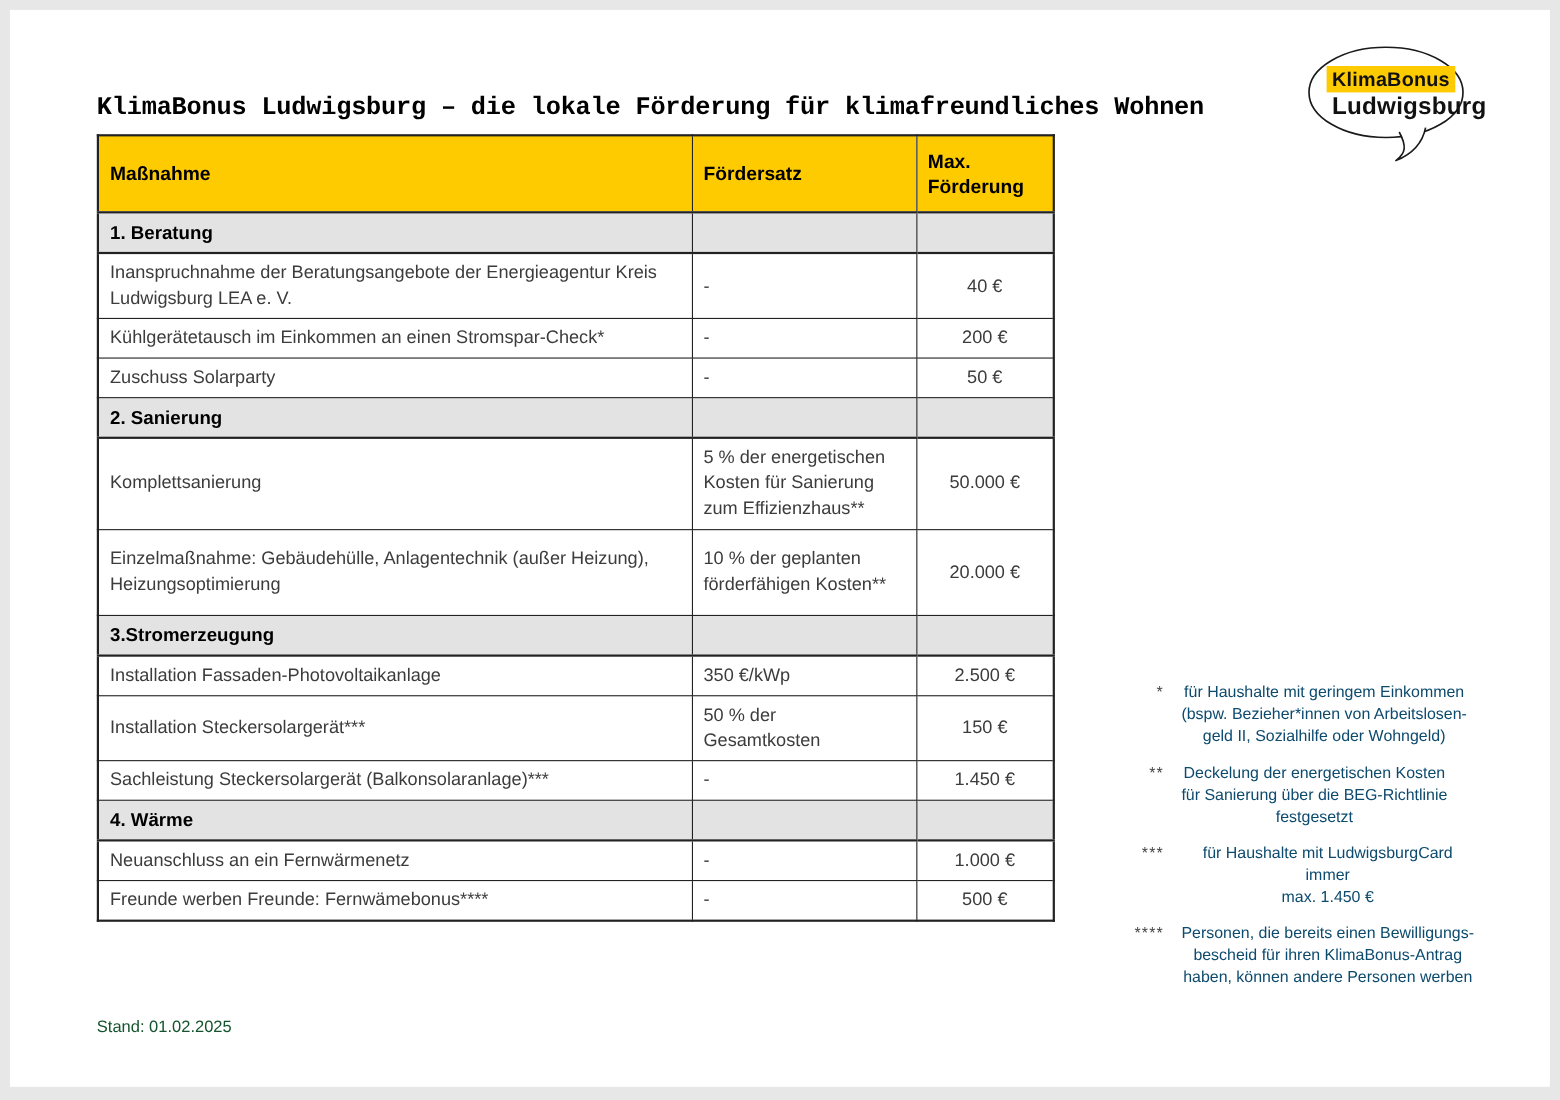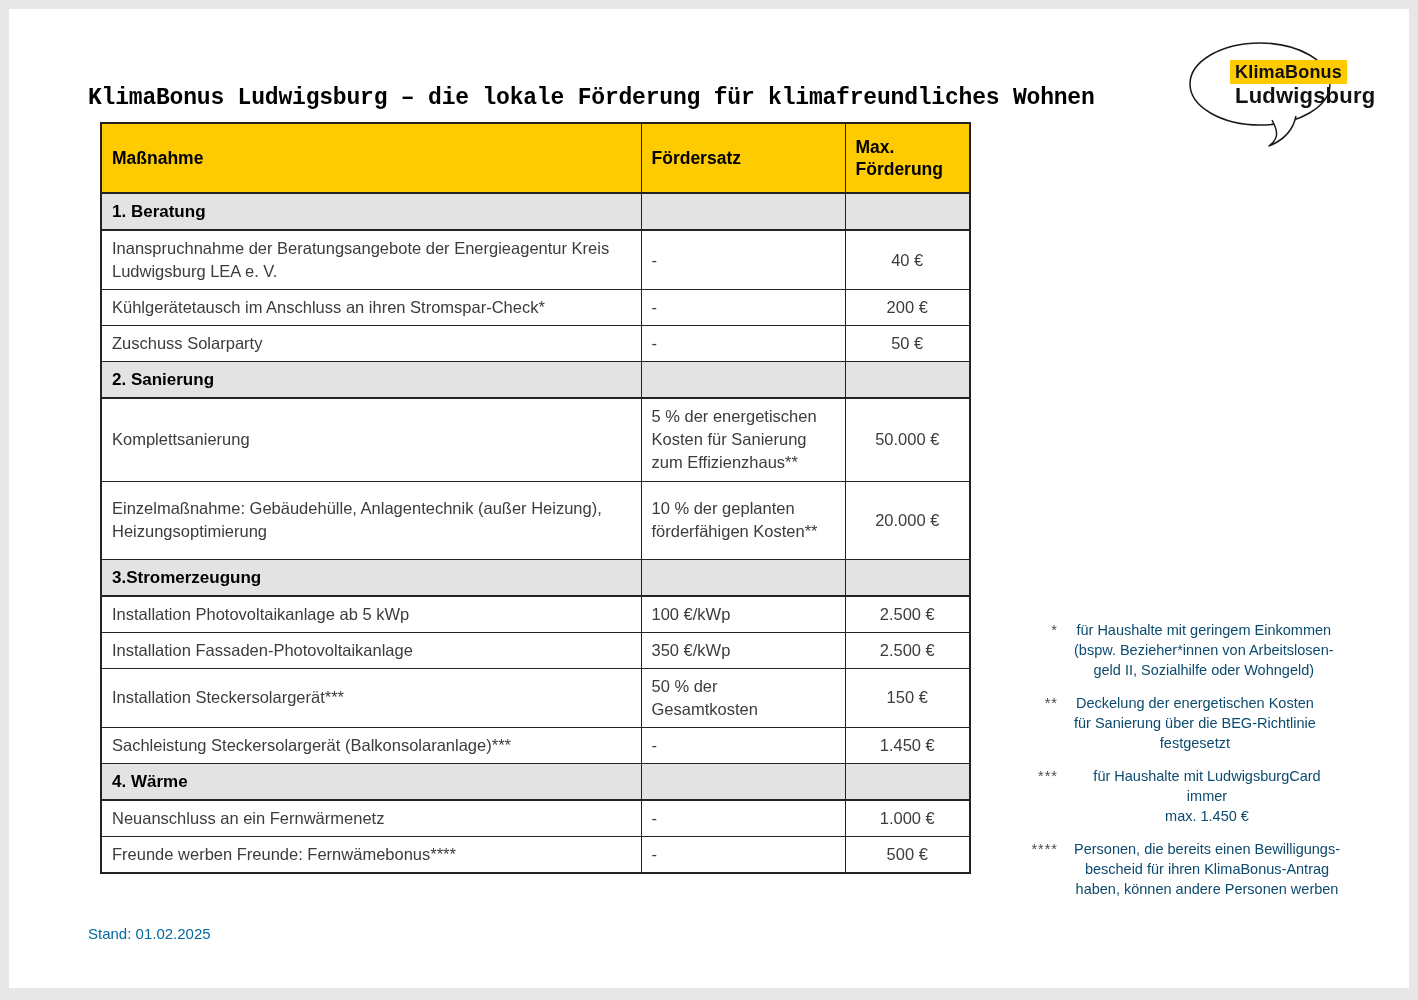--- a/index.html
+++ b/index.html
@@ -20,21 +20,21 @@
     left: 88px; top: 70px;
     font-size: 23px;
     font-weight: 700;
     color: #000;
     letter-spacing: -0.2px;
     font-family: Liberation Mono, monospace;
   }
   
   table.foerder {
     position: absolute;
-    left: 100px; top: 122px;
+    left: 88px; top: 122px;
     width: 869px;
     border-collapse: collapse;
     table-layout: fixed;
     border: 2px solid var(--border, #222);
   }
   table.foerder th, table.foerder td {
     border: 1.5px solid var(--border, #222);
     padding: 6px 10px;
     vertical-align: middle;
     white-space: pre-line;
@@ -67,21 +67,21 @@
   tr.h38 { height: 36px; }
   tr.h57 { height: 57px; }
   tr.h58 { height: 58px; }
   tr.h78 { height: 78px; }
   tr.h83 { height: 83px; }
   
   .stand {
     position: absolute;
     left: 88px; top: 925px;
     font-size: 15px;
-    color: #0369a1;
+    color: #14532d;
   }
   
   .footnotes {
     position: absolute;
     left: 1010px; top: 620px;
     width: 330px;
   }
   .footnote {
     display: flex;
     margin-bottom: 13px;
@@ -107,21 +107,20 @@
   .logo {
     position: absolute;
     left: 1186px; top: 40px;
     width: 150px; height: 110px;
   }
   .logo svg { position: absolute; left: 0; top: 0; }
   .logo-text {
     position: absolute;
     left: 20px; top: 20px;
     line-height: 22px;
-    margin-left: 24px;
   }
   .logo-line1 {
     display: inline-block;
     background: var(--yellow, #FECB00);
     color: #111;
     font-size: 18px;
     font-weight: 700;
     padding: 1px 5px;
     letter-spacing: 0.2px;
   }
@@ -173,21 +172,21 @@
       <td></td>
       <td></td>
     </tr>
     <tr class="h58">
       <td>Inanspruchnahme der Beratungsangebote der Energieagentur Kreis
 Ludwigsburg LEA e. V.</td>
       <td>-</td>
       <td class="cell-max">40 €</td>
     </tr>
     <tr class="h38">
-      <td>Kühlgerätetausch im Anschluss an ihren Stromspar-Check*</td>
+      <td>Kühlgerätetausch im Einkommen an einen Stromspar-Check*</td>
       <td>-</td>
       <td class="cell-max">200 €</td>
     </tr>
     <tr class="h38">
       <td>Zuschuss Solarparty</td>
       <td>-</td>
       <td class="cell-max">50 €</td>
     </tr>
     <tr class="section h38">
       <td>2. Sanierung</td>
@@ -207,25 +206,20 @@
       <td>10 % der geplanten
 förderfähigen Kosten**</td>
       <td class="cell-max vtop">20.000 €</td>
     </tr>
     <tr class="section h38">
       <td>3.Stromerzeugung</td>
       <td></td>
       <td></td>
     </tr>
     <tr class="h38">
-      <td>Installation Photovoltaikanlage ab 5 kWp</td>
-      <td>100 €/kWp</td>
-      <td class="cell-max">2.500 €</td>
-    </tr>
-    <tr class="h38">
       <td>Installation Fassaden-Photovoltaikanlage</td>
       <td>350 €/kWp</td>
       <td class="cell-max">2.500 €</td>
     </tr>
     <tr class="h57">
       <td>Installation Steckersolargerät***</td>
       <td>50 % der
 Gesamtkosten</td>
       <td class="cell-max">150 €</td>
     </tr>

